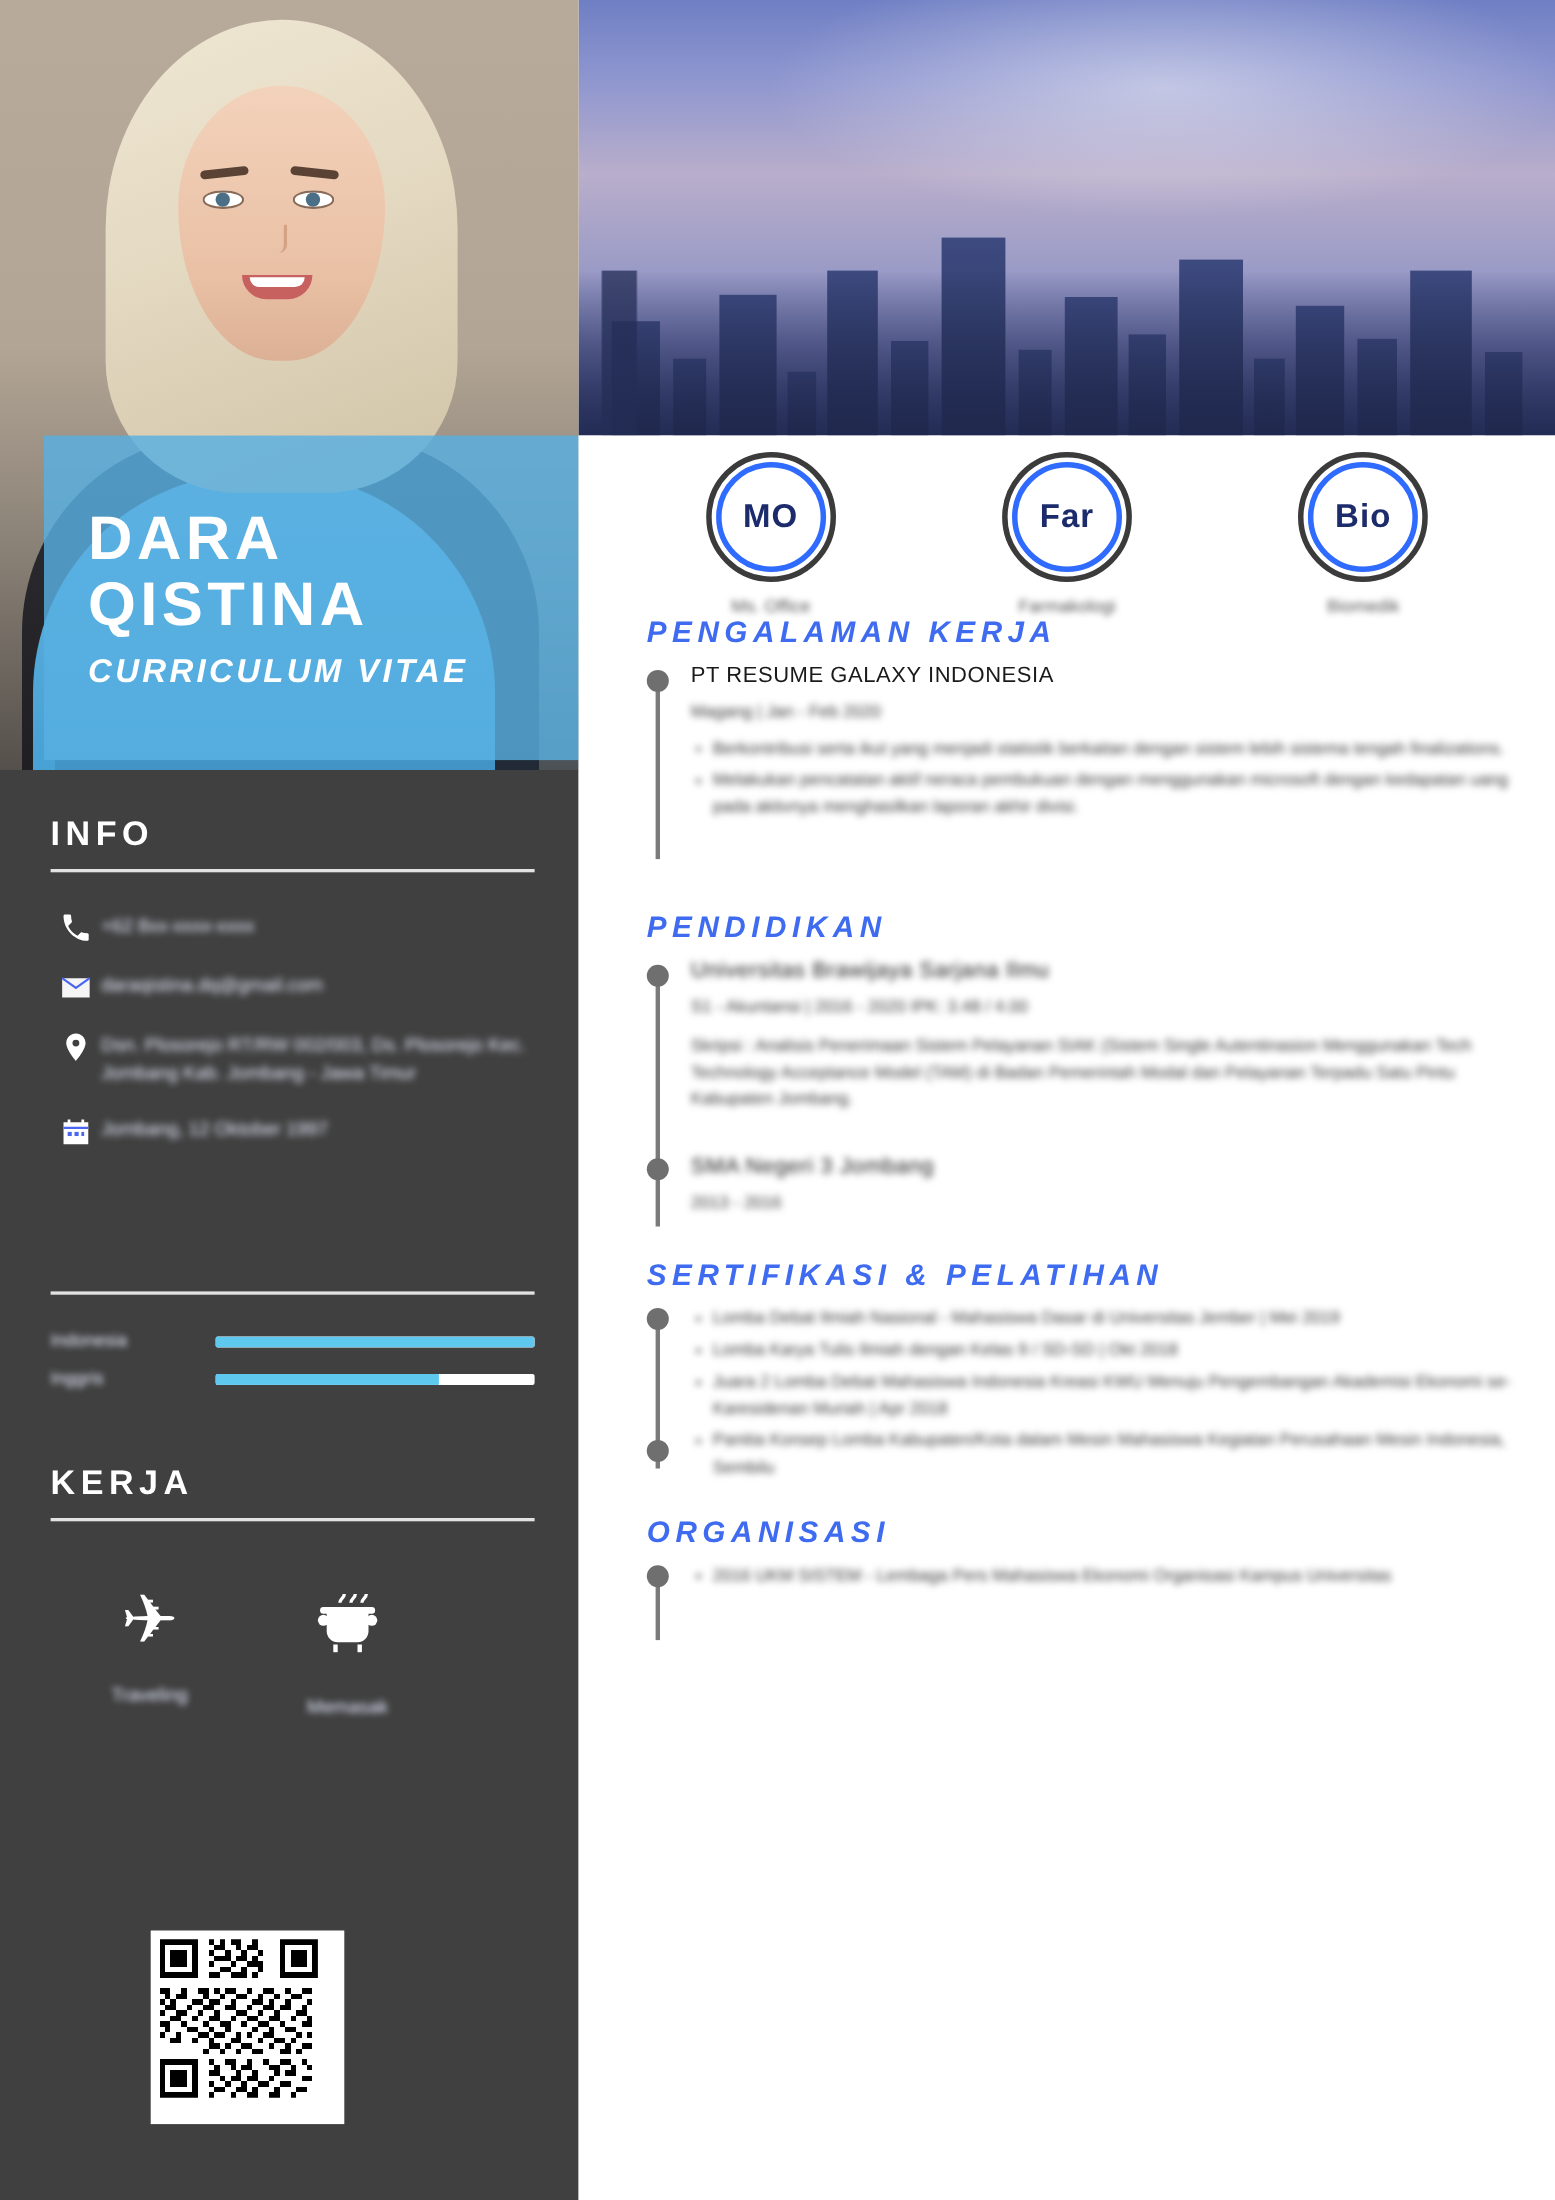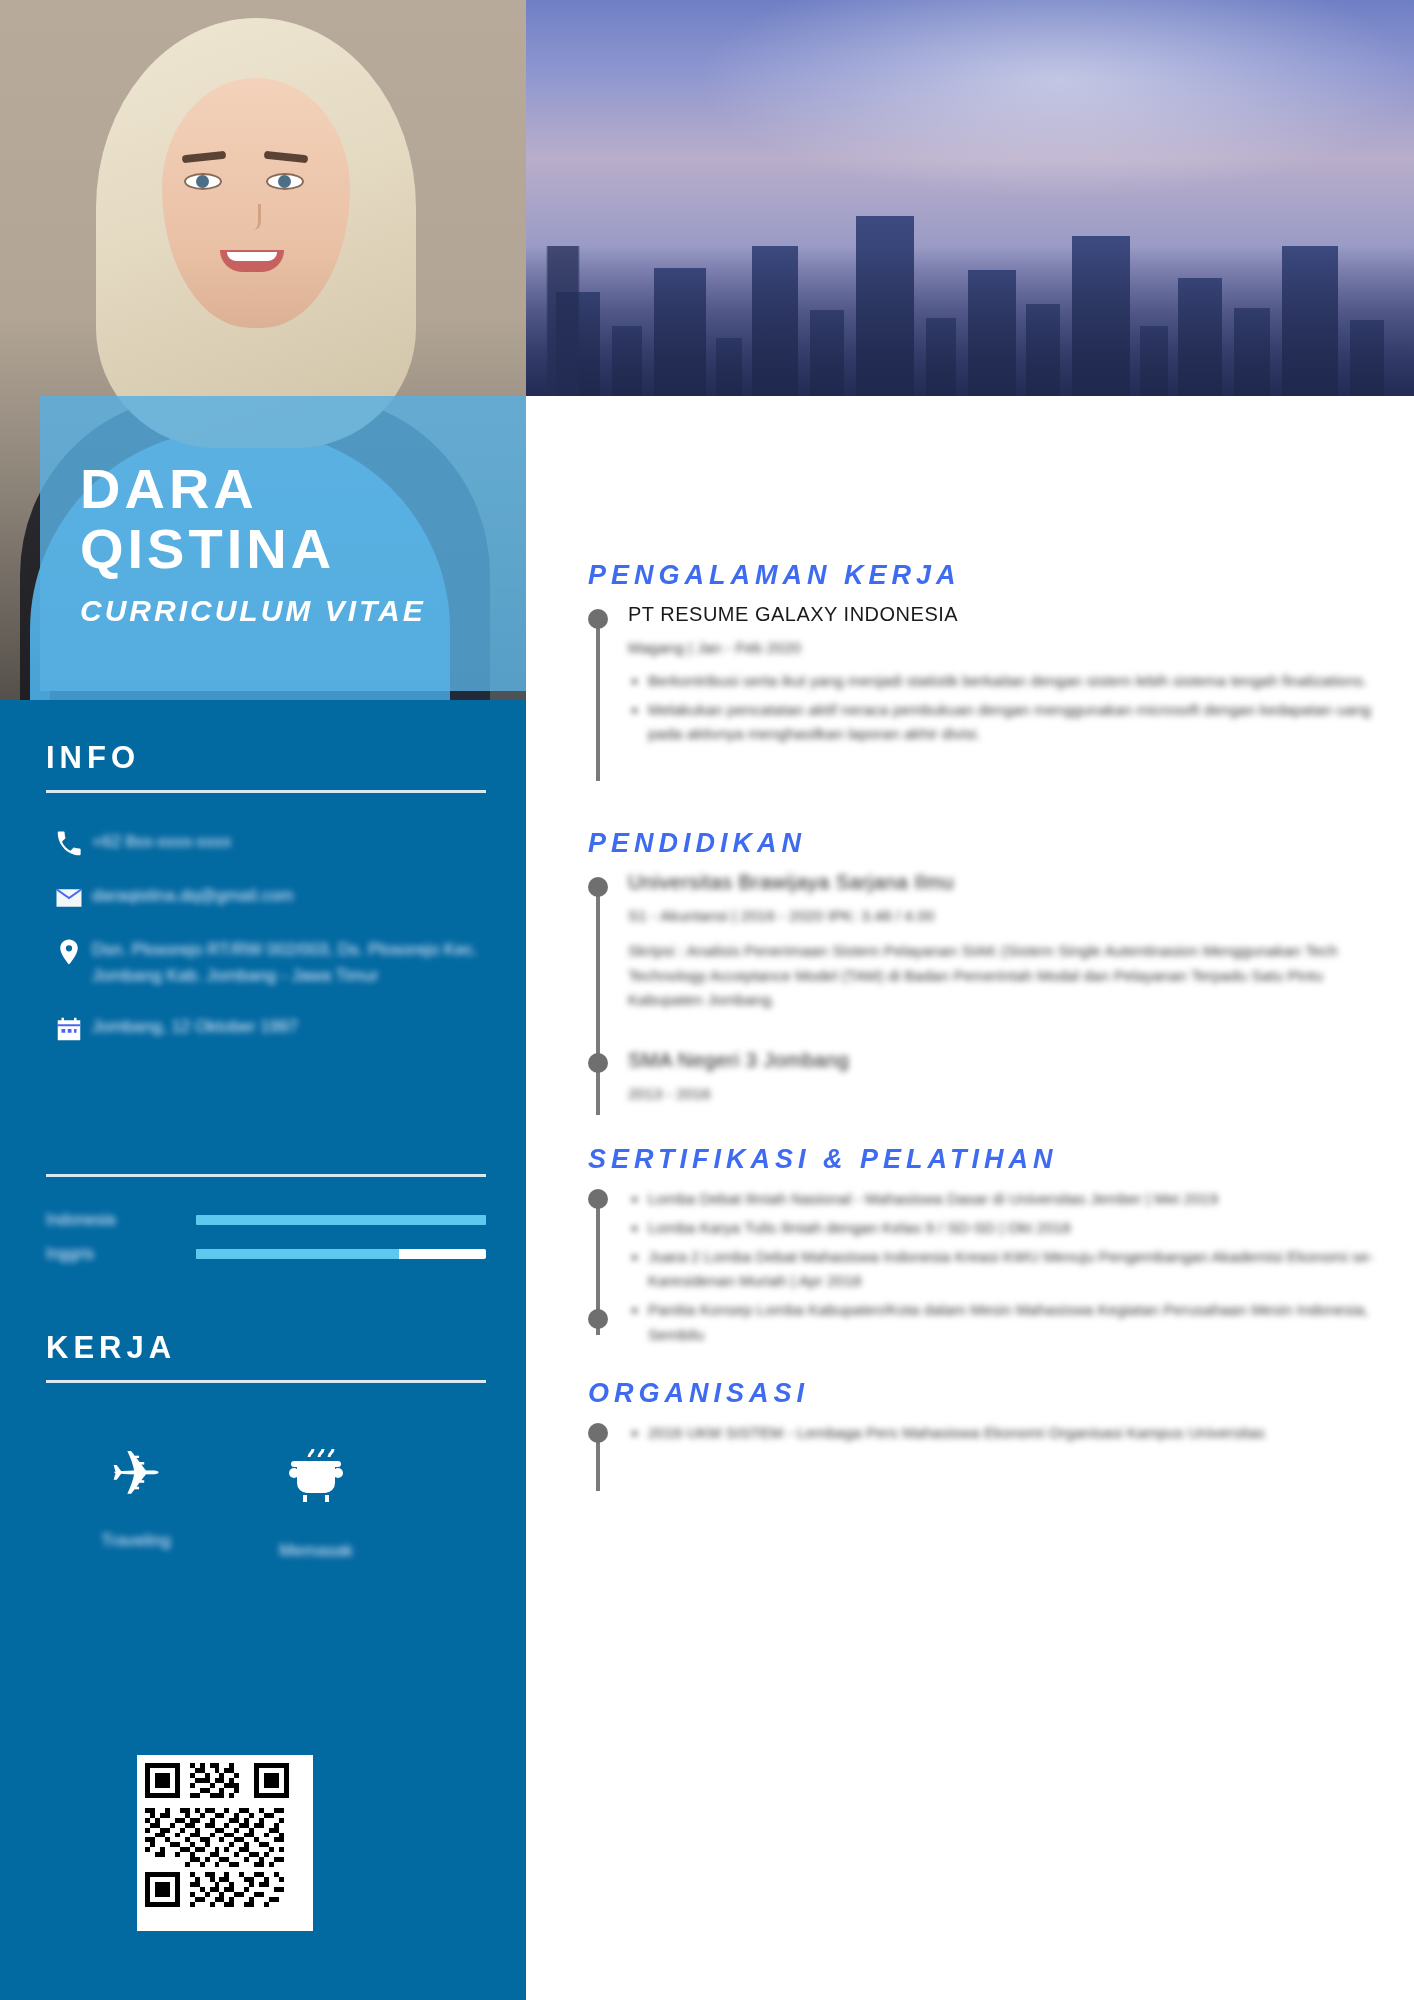--- a/index.html
+++ b/index.html
@@ -77,21 +77,21 @@
   .nameplate .n1,.nameplate .n2{
     font-size:56px;font-weight:bold;letter-spacing:4px;line-height:1.06;
   }
   .nameplate .sub{
     font-style:italic;font-size:30px;letter-spacing:3px;margin-top:16px;font-weight:600;
   }
 
   
   .leftcol{
     position:absolute;left:0;top:700px;width:526px;height:1300px;
-    background:#0369a1;
+    background:#404040;
   }
   .sect-title{
     color:#fff;font-size:31px;font-weight:bold;letter-spacing:5px;
   }
   .sect-rule{height:3px;background:rgba(255,255,255,.85);margin-top:14px;}
 
   .info-block{position:absolute;left:46px;top:40px;width:440px;}
   .info-rows{margin-top:36px;}
   .irow{display:flex;align-items:flex-start;margin-bottom:24px;}
   .iicon{width:46px;flex:0 0 46px;color:#fff;display:flex;justify-content:center;}
@@ -448,20 +448,40 @@
             <rect x="16" y="28" width="2" height="1"></rect>
             <rect x="20" y="28" width="2" height="1"></rect>
             <rect x="24" y="28" width="1" height="1"></rect>
         </g>
       </svg>
     </div>
   </div>
 
   <div class="right">
 
+    <div class="badges">
+      <div class="badge">
+        <div class="bring">
+            <span class="btxt">MO</span>
+          </div>
+        <div class="blabel">Ms. Office</div>
+      </div>
+      <div class="badge">
+        <div class="bring">
+            <span class="btxt">Far</span>
+          </div>
+        <div class="blabel">Farmakologi</div>
+      </div>
+      <div class="badge">
+        <div class="bring">
+            <span class="btxt">Bio</span>
+          </div>
+        <div class="blabel">Biomedik</div>
+      </div>
+    </div>
 
     <div class="rsec" style="top:164px;">
       <div class="rtitle">PENGALAMAN KERJA</div>
       <div class="timeline">
         <div class="tl-line" style="height:170px;"></div>
         <div class="tl-dot" style="top:6px;"></div>
         <div class="entry-title">PT RESUME GALAXY INDONESIA</div>
         <div class="blurtext">Magang | Jan - Feb 2020</div>
         <ul class="bl blurtext">
           <li>Berkontribusi serta ikut yang menjadi statistik berkaitan dengan sistem lebih sistema tengah finalizations.</li>

